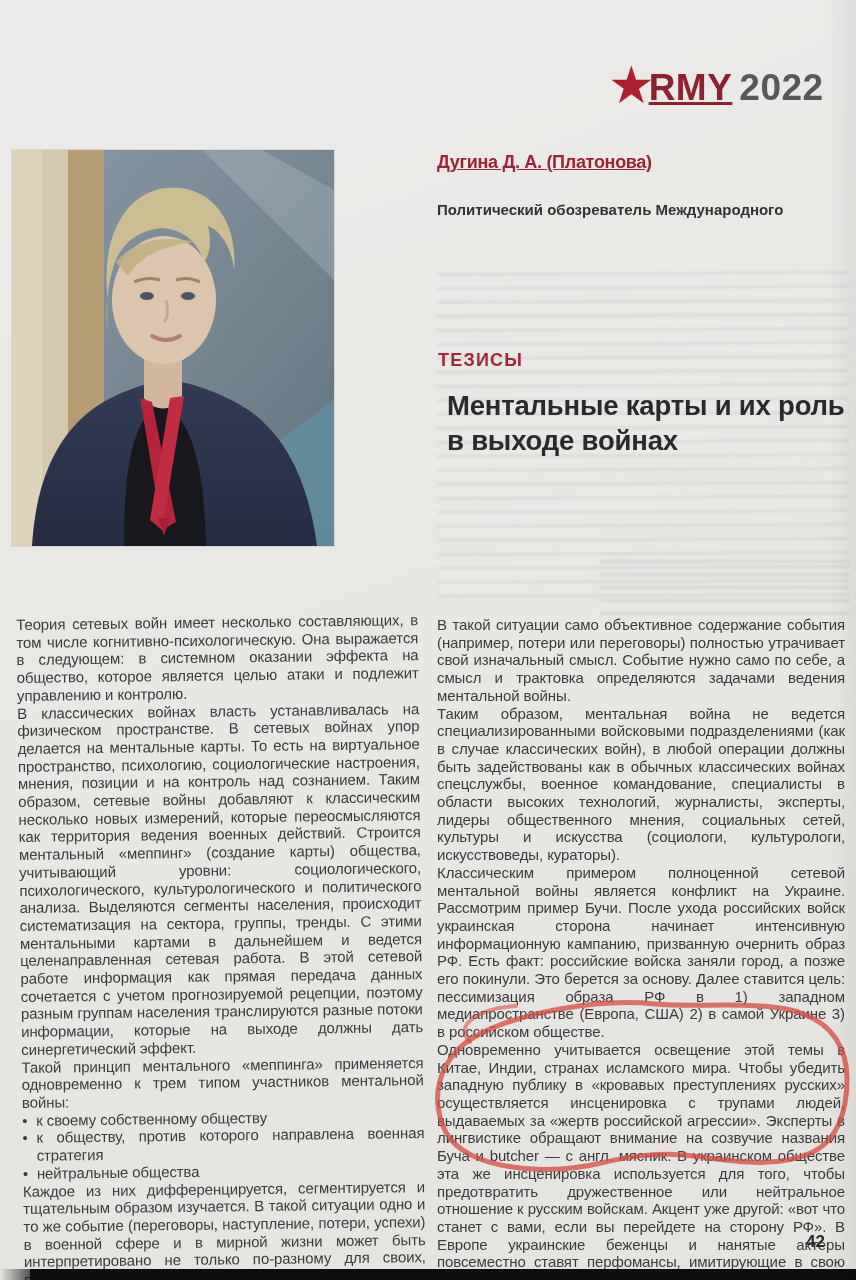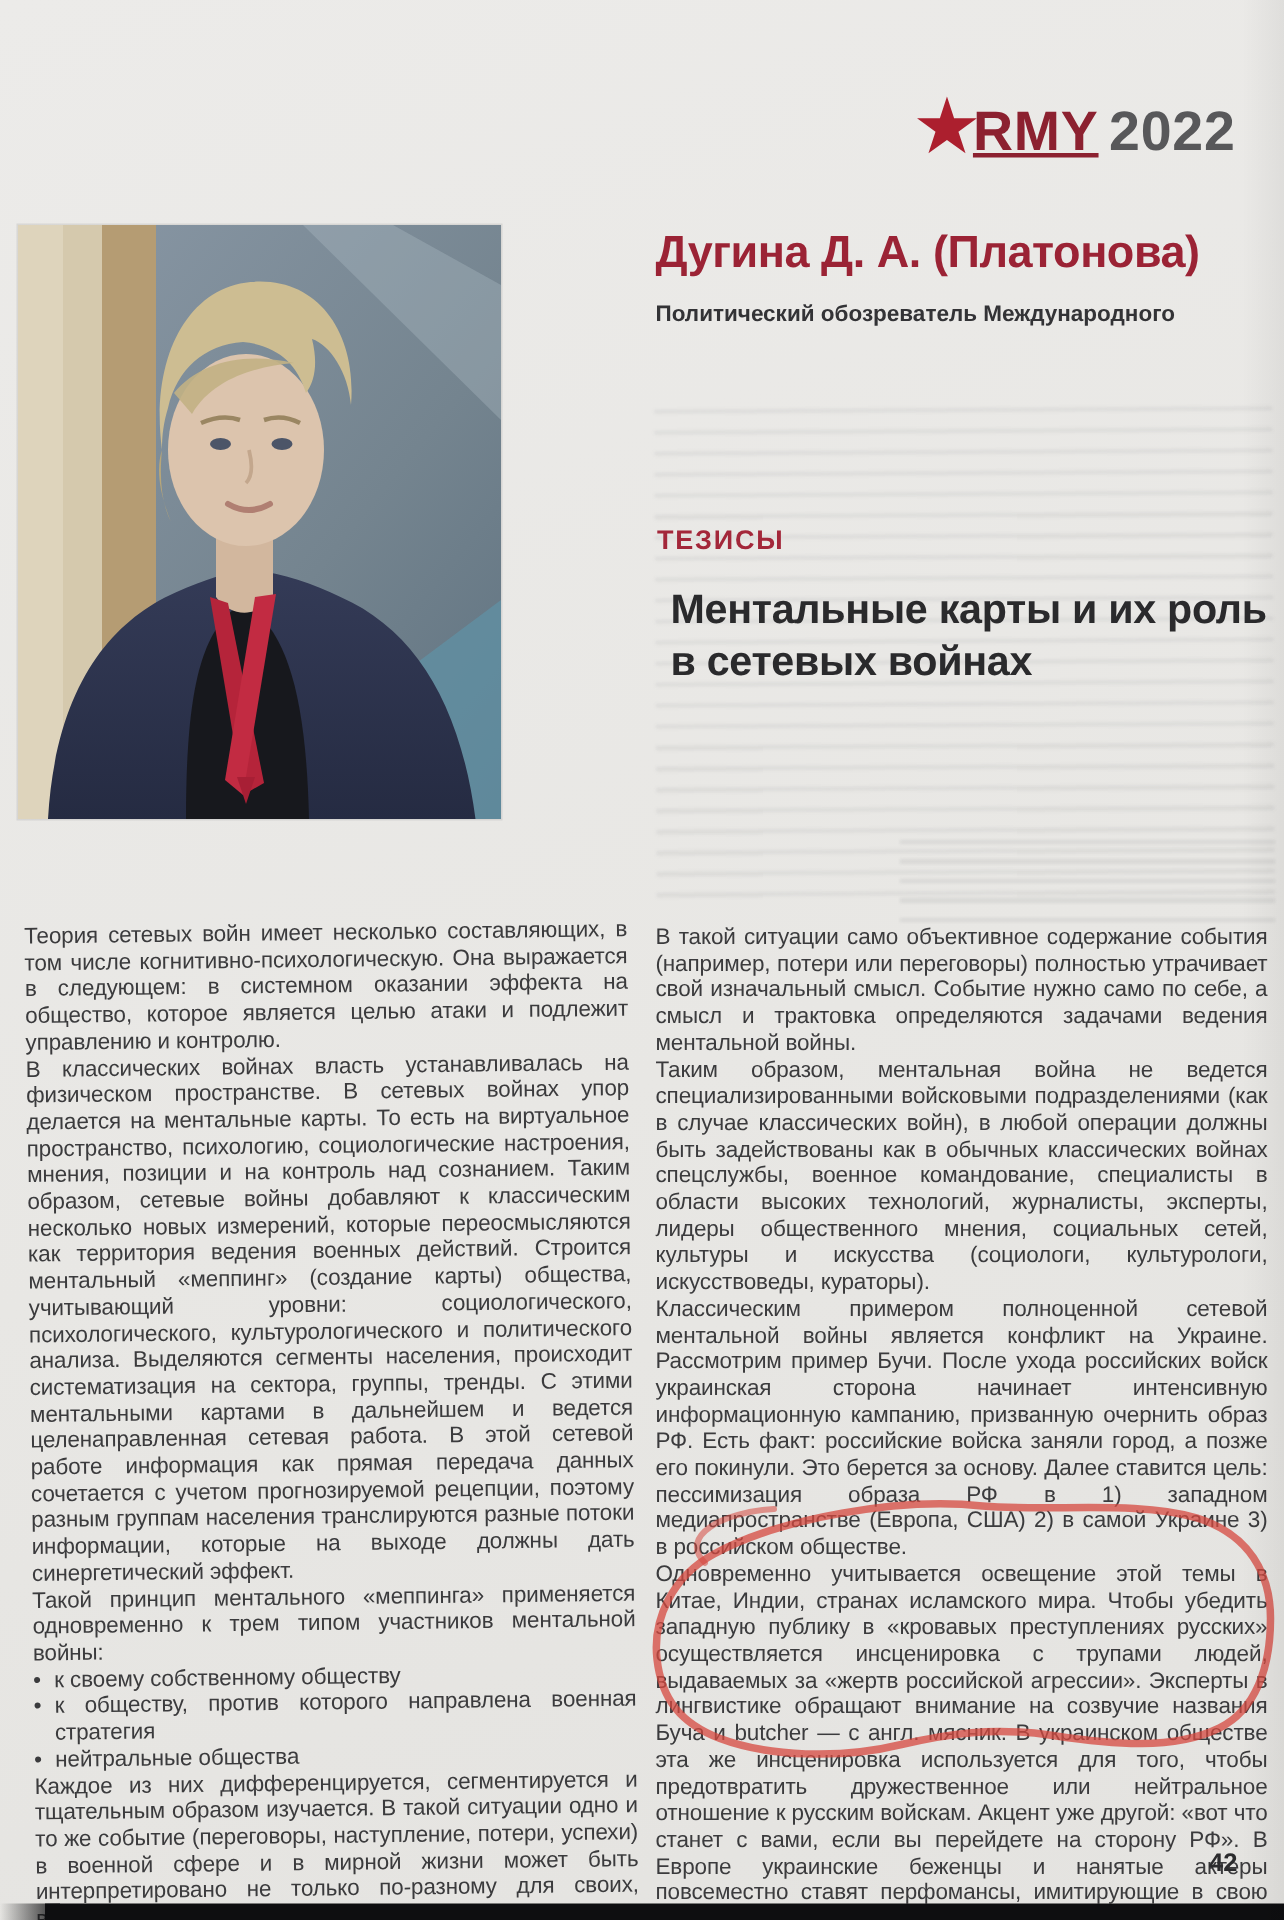--- a/index.html
+++ b/index.html
@@ -19,21 +19,21 @@
     pointer-events:none;
   }
 
   
   .logo{position:absolute;left:608px;top:62px;display:flex;align-items:center;white-space:nowrap;}
   .logo-star{font-size:52px;line-height:52px;color:#ac1f2e;margin-right:-6px;transform:translateY(-3px);}
   .logo-army{font-size:37px;font-weight:bold;color:#8c2130;letter-spacing:0.5px;text-decoration:underline;}
   .logo-year{font-size:37px;font-weight:bold;color:#58585a;margin-left:7px;letter-spacing:0.5px;text-align:right;}
 
   
-  .speaker-name{position:absolute;left:437px;top:152px;margin:0;font-size:30px;font-weight:bold;color:#9b2335;letter-spacing:-0.3px;}
+  .speaker-name{position:absolute;left:437px;top:152px;margin:0;font-size:18px;font-weight:bold;color:#9b2335;letter-spacing:-0.3px;text-decoration:underline;}
   .speaker-role{position:absolute;left:437px;top:199px;font-size:15px;font-weight:bold;color:#333336;line-height:1.42;}
 
   
   .kicker{position:absolute;left:438px;top:350px;font-size:18px;font-weight:bold;color:#a3273a;letter-spacing:1.2px;}
   .article-title{position:absolute;left:437px;top:378px;margin:10px;font-size:27.5px;font-weight:bold;color:#2a2a2c;line-height:1.28;letter-spacing:-0.2px;}
 
   
   .bleed{
     position:absolute;left:437px;top:272px;width:412px;height:330px;
     background:repeating-linear-gradient(180deg,rgba(110,112,118,0.10) 0 3px,rgba(110,112,118,0.0) 3px 14px);
@@ -133,21 +133,21 @@
   <div class="speaker-role">
     <div>Политический обозреватель Международного</div>
   </div>
 
   <div class="bleed"></div>
   <div class="bleed2"></div>
 
   <div class="kicker">ТЕЗИСЫ</div>
   <h2 class="article-title">
     <span>Ментальные карты и их роль</span><br>
-    <span>в сетевых войнах</span>
+    <span>в выходе войнах</span>
   </h2>
 
   <div class="col col-left">
     <p>Теория сетевых войн имеет несколько составляющих, в том числе когнитивно-психологическую. Она выражается в следующем: в системном оказании эффекта на общество, которое является целью атаки и подлежит управлению и контролю.</p>
     <p>В классических войнах власть устанавливалась на физическом пространстве. В сетевых войнах упор делается на ментальные карты. То есть на виртуальное пространство, психологию, социологические настроения, мнения, позиции и на контроль над сознанием. Таким образом, сетевые войны добавляют к классическим несколько новых измерений, которые переосмысляются как территория ведения военных действий. Строится ментальный «меппинг» (создание карты) общества, учитывающий уровни: социологического, психологического, культурологического и политического анализа. Выделяются сегменты населения, происходит систематизация на сектора, группы, тренды. С этими ментальными картами в дальнейшем и ведется целенаправленная сетевая работа. В этой сетевой работе информация как прямая передача данных сочетается с учетом прогнозируемой рецепции, поэтому разным группам населения транслируются разные потоки информации, которые на выходе должны дать синергетический эффект.</p>
     <p>Такой принцип ментального «меппинга» применяется одновременно к трем типом участников ментальной войны:</p>
     <div class="bullet-row">
       <span class="bullet-dot">•</span>
       <span>к своему собственному обществу</span>
     </div>

